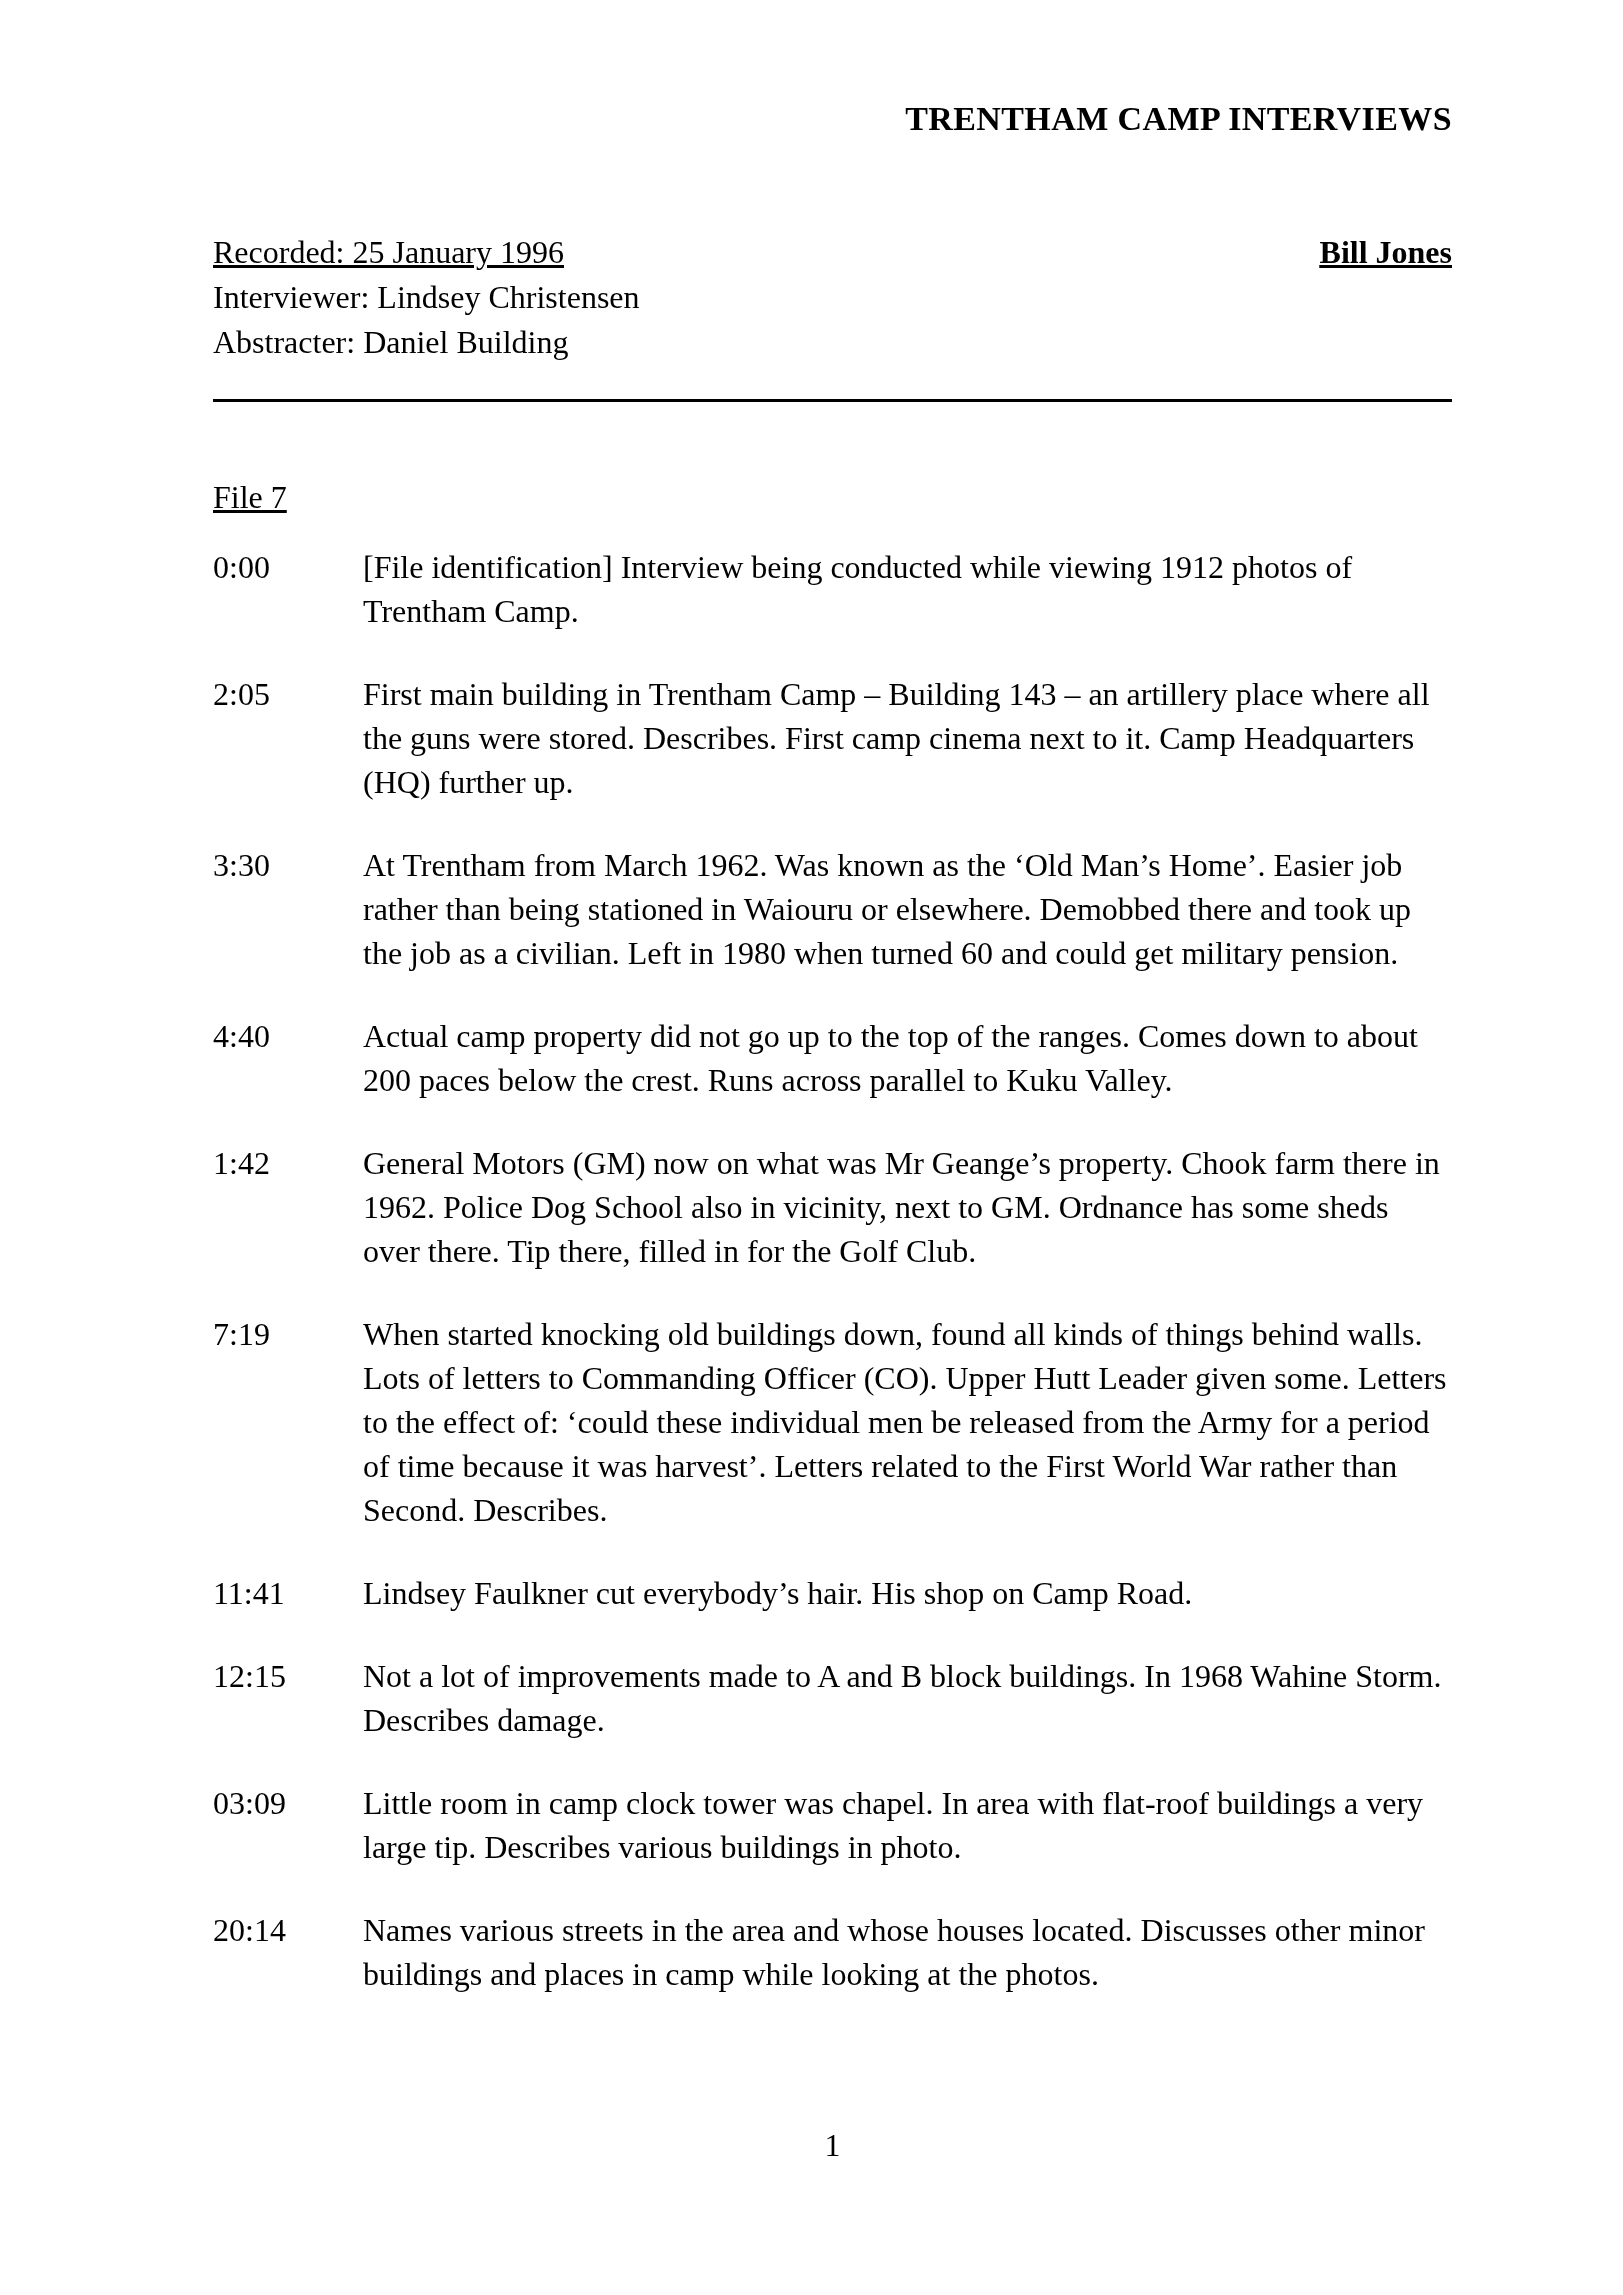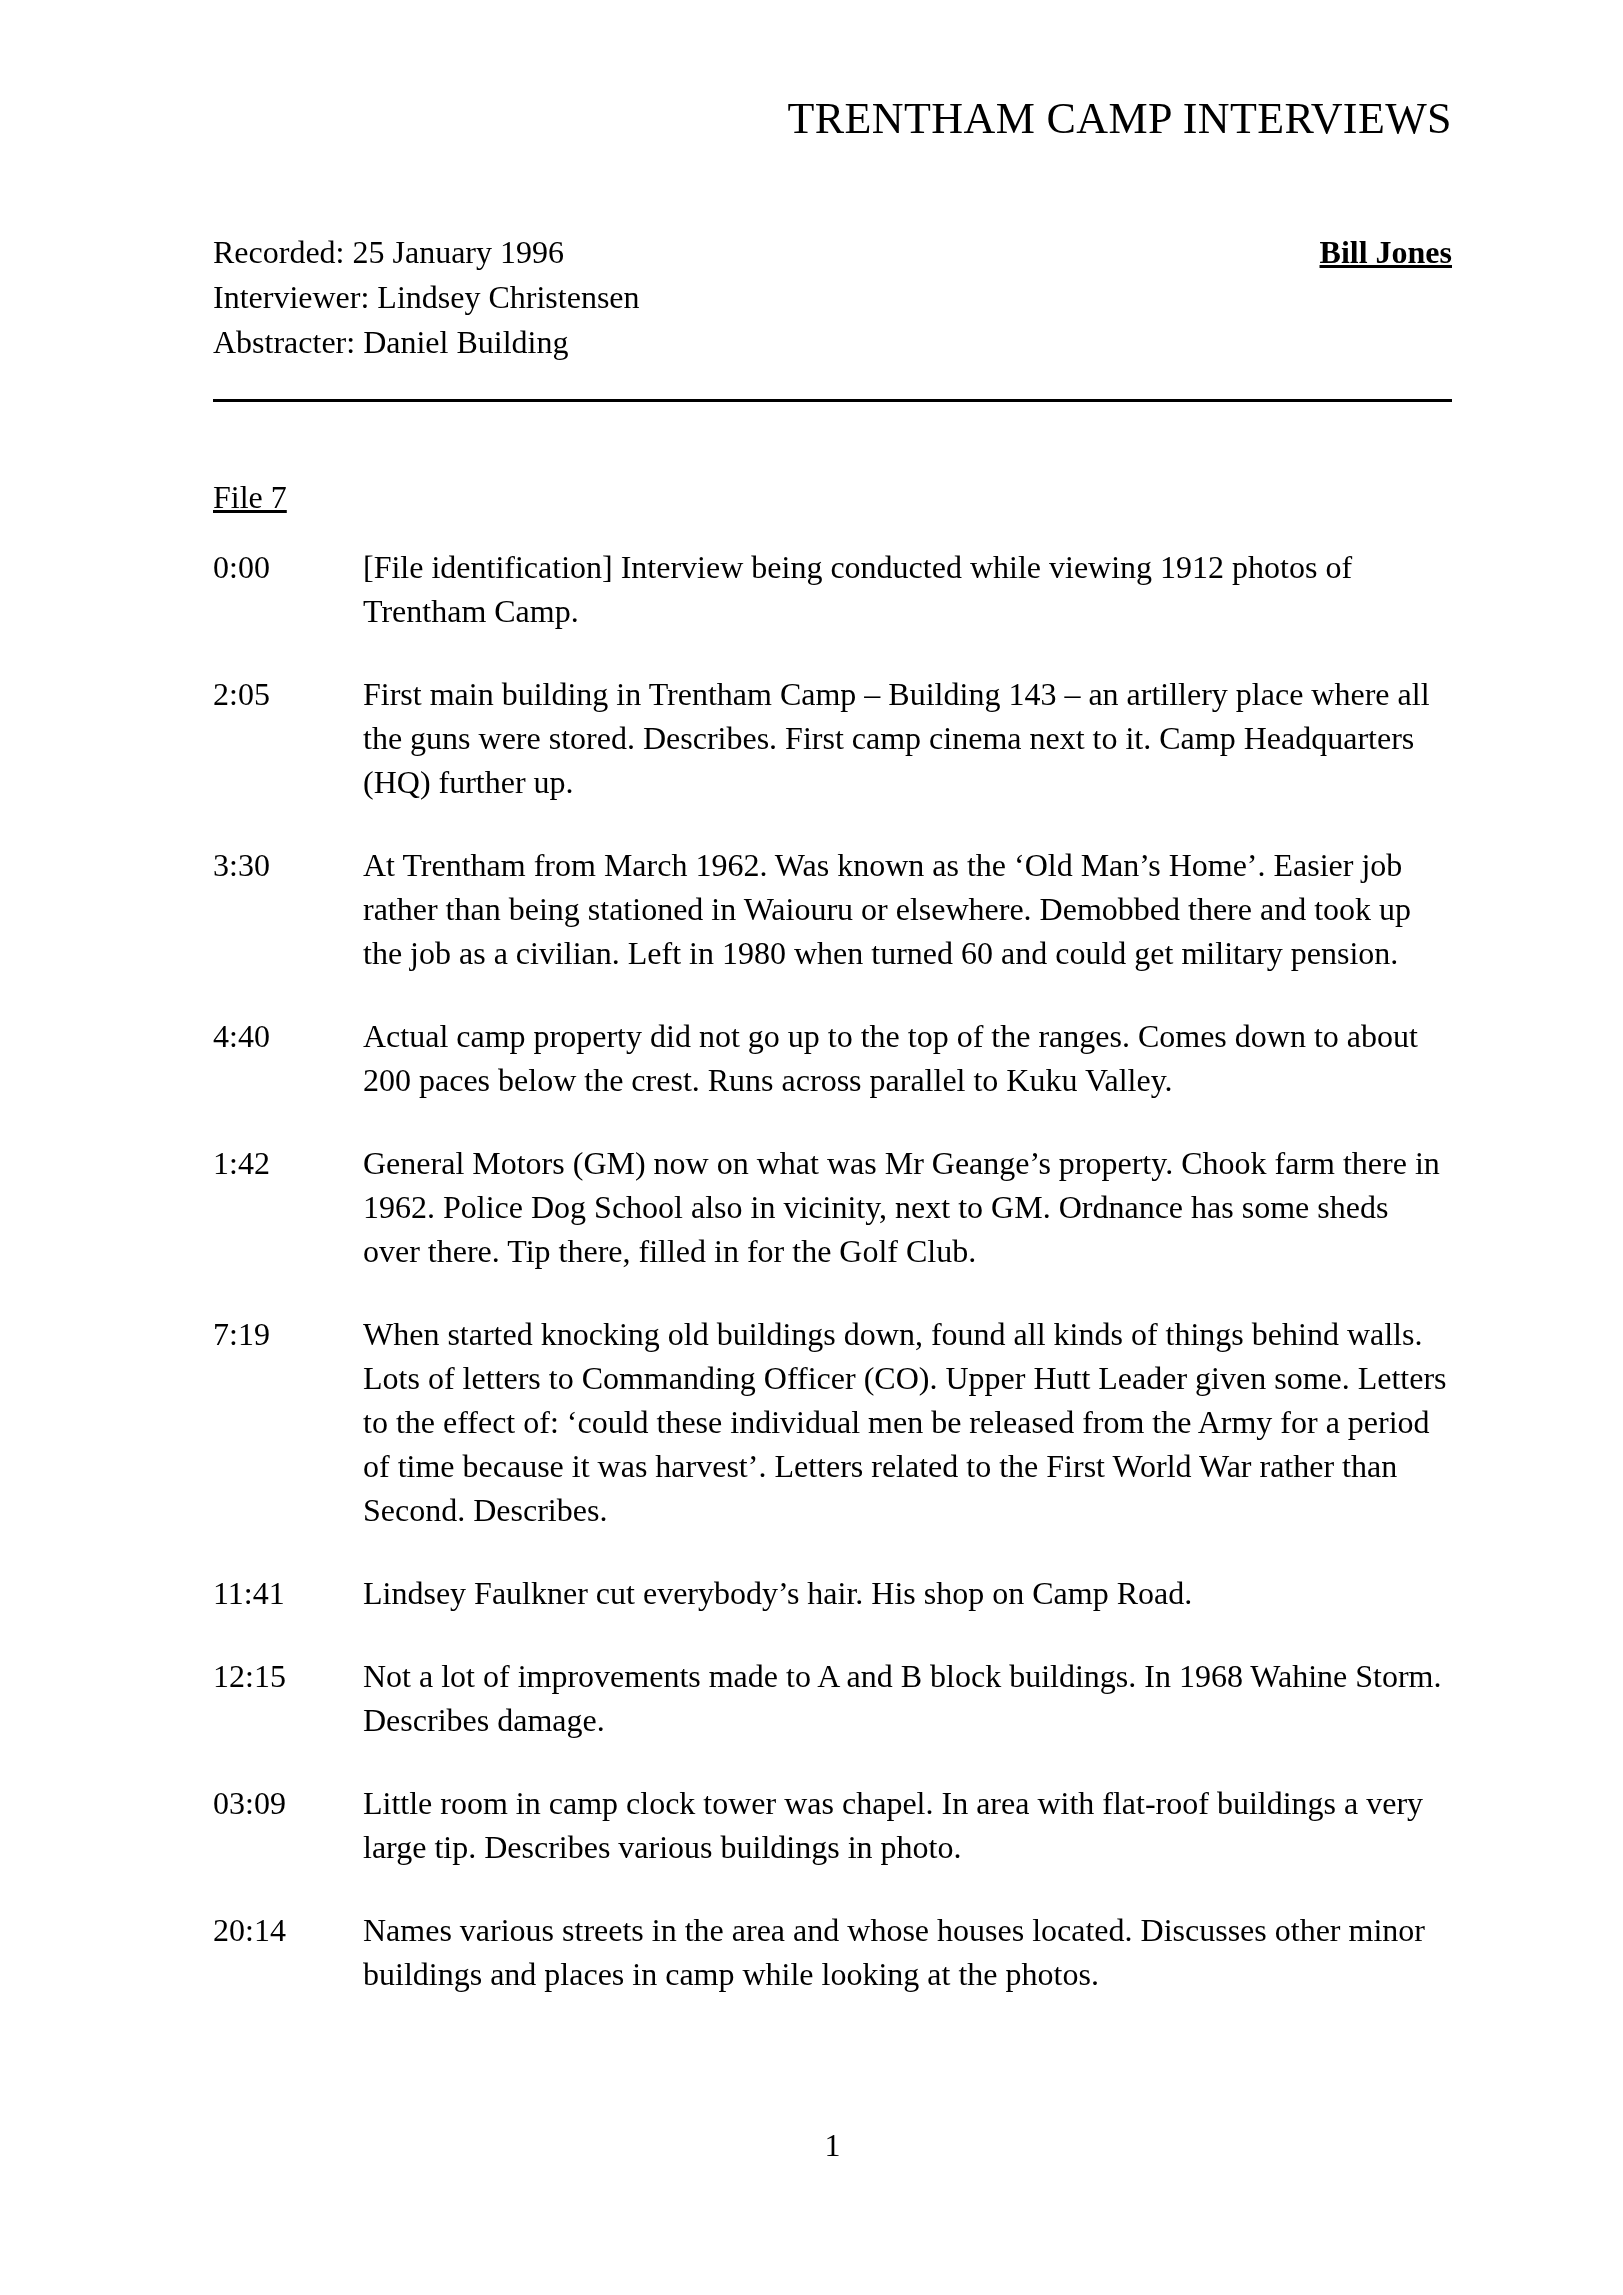--- a/index.html
+++ b/index.html
@@ -15,33 +15,34 @@
     background: #ffffff;
     color: #000000;
     font-family: "Liberation Serif", serif;
     font-size: 32px;
     line-height: 44px;
     padding: 96px 171px 0 213px;
     overflow: hidden;
   }
   .doc-title {
     text-align: right;
-    font-weight: normal;
-    font-size: 44px;
+    font-weight: bold;
+    font-size: 34px;
     line-height: 45px;
     letter-spacing: 0.4px;
   }
   .header-block {
     margin-top: 89px;
     line-height: 45px;
   }
   .header-row-1 {
     display: flex;
     justify-content: space-between;
     align-items: flex-start;
+    text-decoration: underline;
   }
   .interviewee {
     font-weight: bold;
     text-decoration: underline;
   }
   .divider {
     border: none;
     border-top: 3.2px solid #000000;
     margin: 34px 0 0 0;
   }

